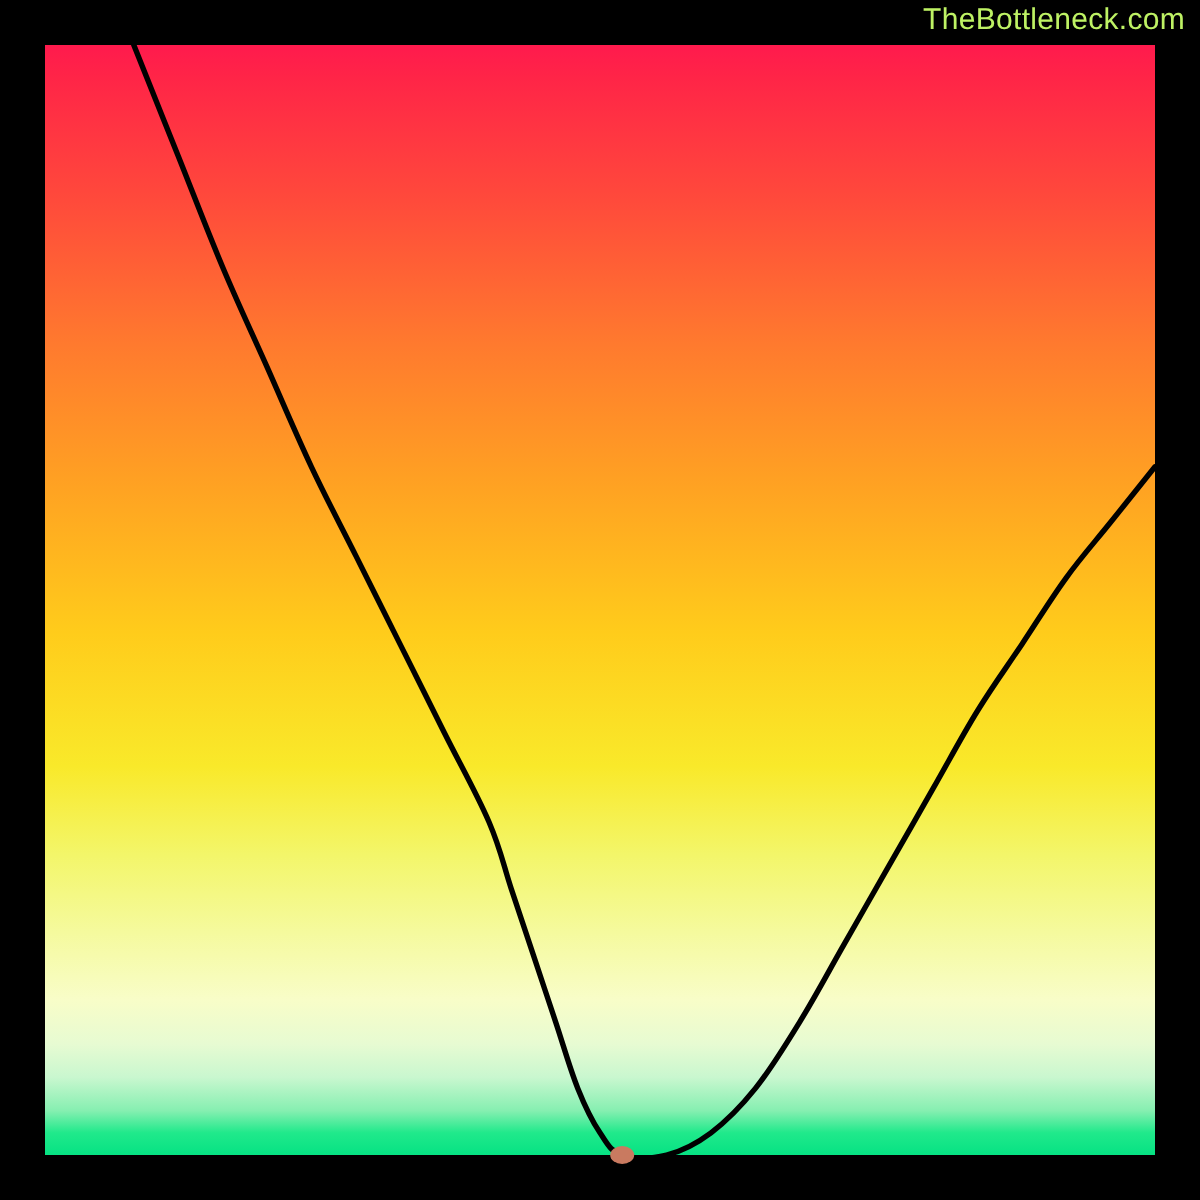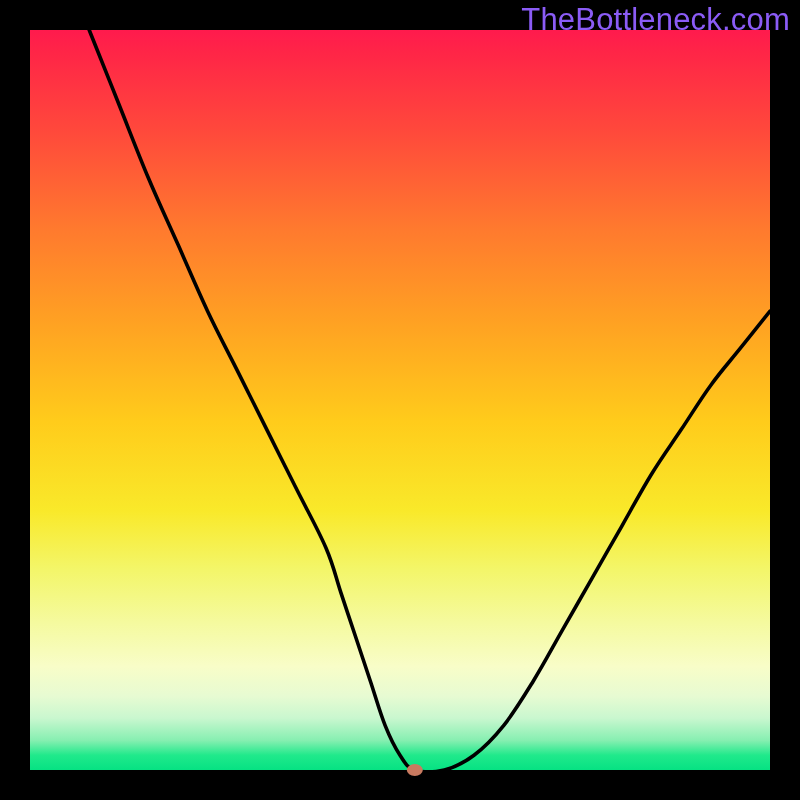--- a/index.html
+++ b/index.html
@@ -14,22 +14,22 @@
   .frame {
     position: relative;
     width: 800px;
     height: 800px;
     background: #000;
   }
   .watermark {
     position: absolute;
     top: 2px;
     right: 10px;
-    color: #8b5cf6;
-    font-size: 31px;
+    color: #bef264;
+    font-size: 20px;
     font-weight: 500;
     letter-spacing: 0.2px;
   }
   .plot-area {
     position: absolute;
     left: 30px;
     top: 30px;
     width: 740px;
     height: 740px;
     background: linear-gradient(

